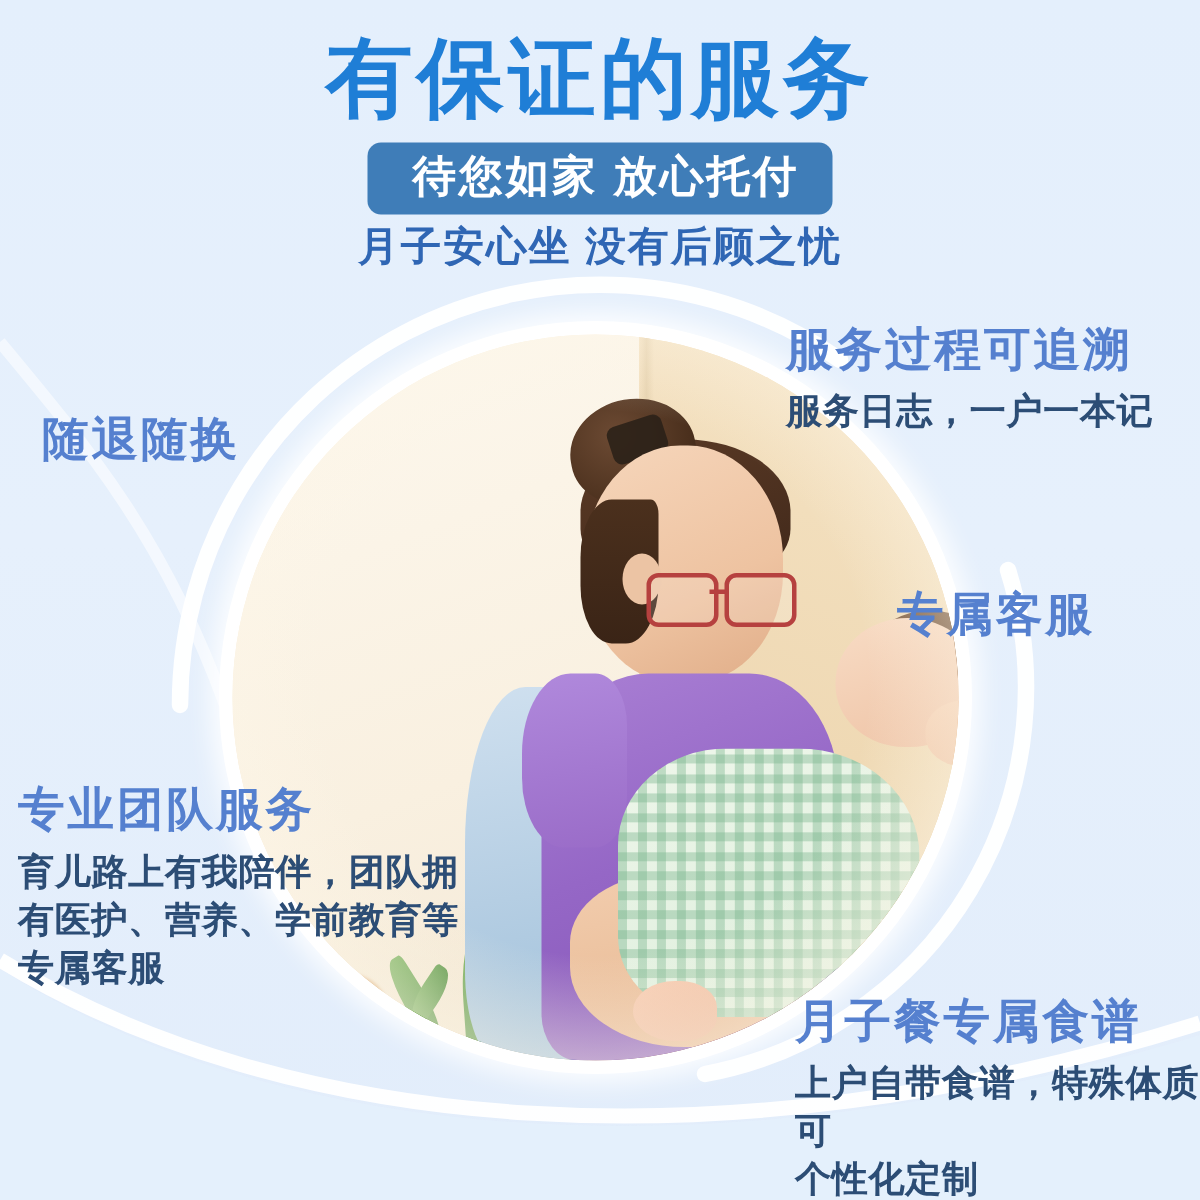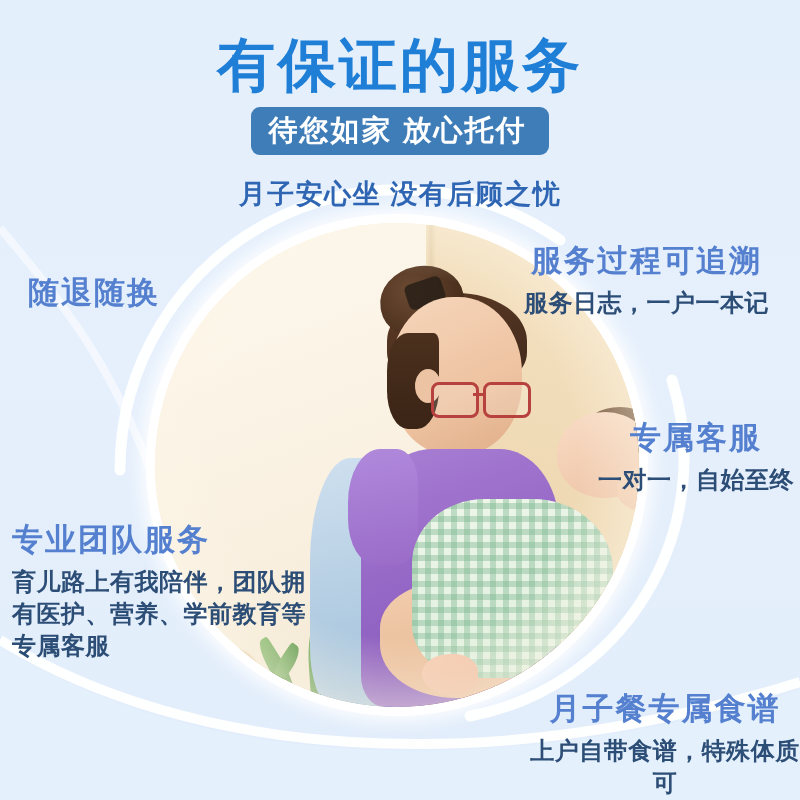--- a/index.html
+++ b/index.html
@@ -18,21 +18,21 @@
     position: relative;
     width: 800px;
     height: 800px;
     background: linear-gradient(180deg, #e4effc 0%, #e6f0fc 45%, #e2edfb 100%);
     overflow: hidden;
   }
 
   
   .header {
     position: absolute;
-    top: 16px;
+    top: 4px;
     left: 0;
     width: 800px;
     text-align: center;
     z-index: 40;
   }
   .main-title {
     margin: 0;
     padding-top: 18px;
     font-size: 58px;
     line-height: 1.08;
@@ -43,26 +43,26 @@
   .badge-wrap {
     margin-top: 10px;
   }
   .badge {
     display: inline-block;
     background: #3f7db8;
     color: #ffffff;
     font-size: 29px;
     font-weight: bold;
     letter-spacing: 2px;
-    padding: 7px 22px 9px 17px;
+    padding: 7px 22px 9px 30px;
     border-radius: 9px;
     line-height: 1.12;
   }
   .sub-title {
-    margin-top: 21px;
+    margin-top: 3px;
     font-size: 27px;
     font-weight: bold;
     color: #2f66b4;
     letter-spacing: 1.5px;
   }
 
   
   .photo-ring {
     position: absolute;
     left: 146px;
@@ -399,21 +399,21 @@
     white-space: nowrap;
   }
   .f-body {
     font-size: 24px;
     font-weight: bold;
     color: #2c4d75;
     line-height: 1.35;
     letter-spacing: 0.5px;
     margin: 0;
   }
-  .f-right { text-align: center; margin-top: 28px; }
+  .f-right { text-align: left; }
 
   #feat-trace   { left: 524px; top: 215px; }
   #feat-return  { left: 28px;  top: 275px; }
   #feat-service { left: 598px; top: 392px; }
   #feat-team    { left: 12px;  top: 522px; }
   #feat-recipe  { left: 530px; top: 663px; }
 </style>
 </head>
 <body>
 
@@ -491,23 +491,20 @@
       <span>服务日志，一户一本记</span><br>
     </p>
   </div>
 
   <div class="feature" id="feat-return">
     <h2 class="f-title">随退随换</h2>
   </div>
 
   <div class="feature f-right" id="feat-service">
     <h2 class="f-title">专属客服</h2>
-    <p class="f-body">
-      <span>一对一，自始至终</span>
-    </p>
   </div>
 
   <div class="feature" id="feat-team">
     <h2 class="f-title">专业团队服务</h2>
     <p class="f-body">
       <span>育儿路上有我陪伴，团队拥</span><br>
       <span>有医护、营养、学前教育等</span><br>
       <span>专属客服</span>
     </p>
   </div>

